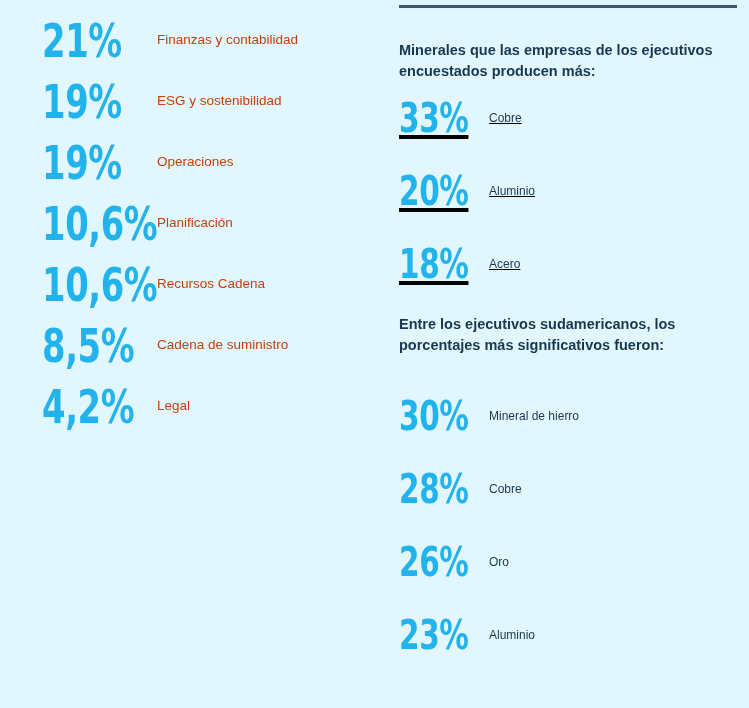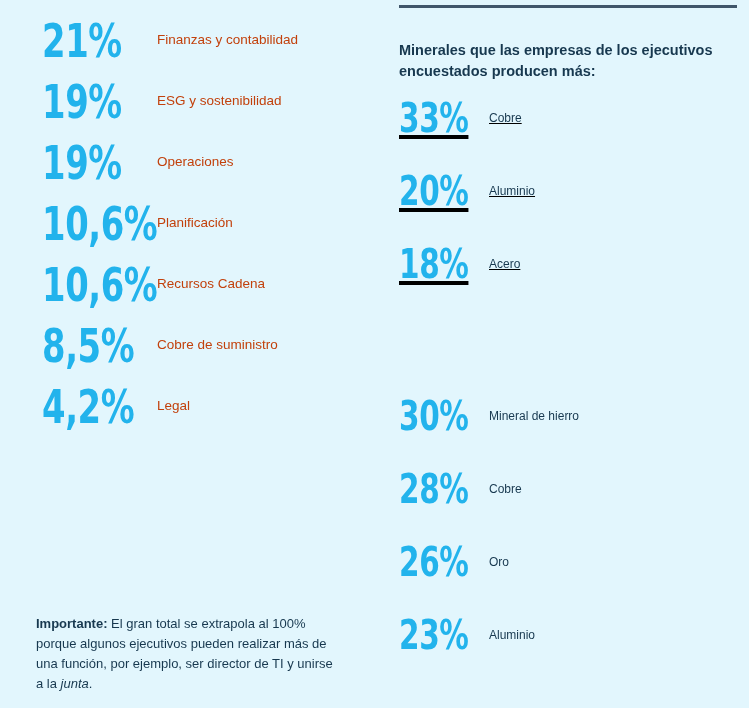--- a/index.html
+++ b/index.html
@@ -172,32 +172,31 @@
         <div class="stat-label">Planificación</div>
       </div>
 
       <div class="stat-row">
         <div class="pct">10,6%</div>
         <div class="stat-label">Recursos Cadena</div>
       </div>
 
       <div class="stat-row">
         <div class="pct">8,5%</div>
-        <div class="stat-label">Cobre de suministro</div>
+        <div class="stat-label">Cadena de suministro</div>
       </div>
 
 
       <div class="stat-row">
         <div class="pct">4,2%</div>
         <div class="stat-label">Legal</div>
       </div>
 
     </div>
 
-    <div class="footnote"><b>Importante:</b><span> El gran total se extrapola al 100% porque algunos ejecutivos pueden realizar más de una función, por ejemplo, ser director de TI y unirse a la </span><em>junta</em><span>.</span></div>
 
   </div>
 
   <div class="col-right">
 
     <div class="rule"></div>
 
     <div class="section-heading" id="heading-minerales">Minerales que las empresas de los ejecutivos encuestados producen más:</div>
 
     <div class="stat-list-right" id="list-minerales">
@@ -212,20 +211,21 @@
         <div class="stat-label">Aluminio</div>
       </div>
 
       <div class="stat-row">
         <div class="pct">18%</div>
         <div class="stat-label">Acero</div>
       </div>
 
     </div>
 
+    <div class="section-heading" id="heading-sudamericanos">Entre los ejecutivos sudamericanos, los porcentajes más significativos fueron:</div>
 
     <div class="stat-list-right" id="list-sudamericanos">
 
       <div class="stat-row">
         <div class="pct">30%</div>
         <div class="stat-label">Mineral de hierro</div>
       </div>
 
       <div class="stat-row">
         <div class="pct">28%</div>

